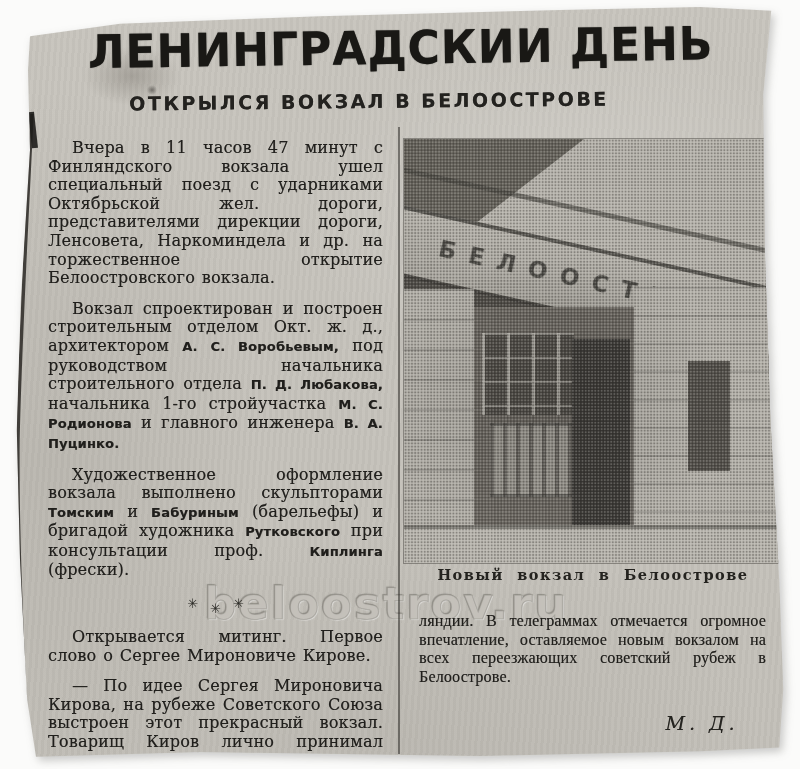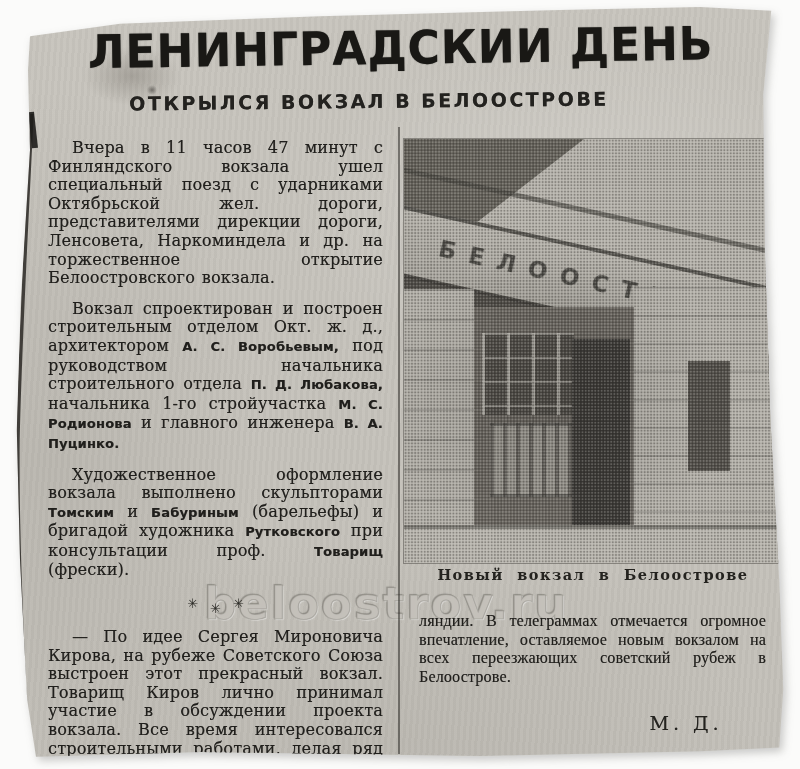--- a/index.html
+++ b/index.html
@@ -107,45 +107,46 @@
 
   .caption { position:absolute; left:408px; top:566px; width:370px; z-index:2;
     text-align:center; font-size:14.5px; font-weight:bold; letter-spacing:1.5px;
     word-spacing:7px; color:#24231f; white-space:nowrap; }
   .watermark { position:absolute; left:204px; top:577px; z-index:1;
     font-family:"DejaVu Sans", sans-serif; font-weight:bold; font-size:45px;
     letter-spacing:2px; color:rgba(194,191,184,.92);
     -webkit-text-stroke:1.2px rgba(118,115,109,.38);
     text-shadow:1px 1px 1px rgba(255,255,255,.55), -1px -1px 1px rgba(96,93,88,.4);
     white-space:nowrap;text-align:center; }
-  .signature { position:absolute; left:626px; top:712px; width:120px; z-index:2;
+  .signature { position:absolute; left:642px; top:712px; width:120px; z-index:2;
     text-align:center; font-size:19px; letter-spacing:4px; color:#24231f;
-    text-shadow:0.3px 0.3px 0.5px rgba(32,30,27,.5); }
+    text-shadow:0.3px 0.3px 0.5px rgba(32,30,27,.5);font-style:italic; }
 </style>
 </head>
 <body>
 
 <div class="stage">
   <div class="paper-shadow">
     <div class="paper">
 
       <svg class="edge-svg" width="800" height="769" viewBox="0 0 800 769">
         <path d="M32,114 C28,200 20,340 18,440 C17,540 23,650 27,748" fill="none" stroke="#2a2824" stroke-width="3.4" opacity="0.85"></path>
         <path d="M31,112 l4,36" fill="none" stroke="#1e1d1b" stroke-width="6" opacity="0.9"></path>
       </svg>
       <div class="ink-tick"></div>
 
       <div class="headline">ЛЕНИНГРАДСКИИ ДЕНЬ</div>
       <div class="subhead">ОТКРЫЛСЯ ВОКЗАЛ В БЕЛООСТРОВЕ</div>
 
       <div class="colL">
           <p class="par"><span>Вчера в 11 часов 47 минут с Финляндского вокзала ушел специальный поезд с ударниками Октябрьской жел. дороги, представителями дирекции дороги, Ленсовета, Наркоминдела и др. на торжественное открытие Белоостровского вокзала.</span></p>
           <p class="par"><span>Вокзал спроектирован и построен строительным отделом Окт. ж. д., архитектором </span><span class="b">А. С. Воробьевым,</span><span> под руководством начальника строительного отдела </span><span class="b">П. Д. Любакова,</span><span> начальника 1-го стройучастка </span><span class="b">М. С. Родионова</span><span> и главного инженера </span><span class="b">В. А. Пуцинко.</span></p>
-          <p class="par"><span>Художественное оформление вокзала выполнено скульпторами </span><span class="b">Томским</span><span> и </span><span class="b">Бабуриным</span><span> (барельефы) и бригадой художника </span><span class="b">Рутковского</span><span> при консультации проф. </span><span class="b">Товарищ</span><span> (фрески).</span></p>
+          <p class="par"><span>Художественное оформление вокзала выполнено скульпторами </span><span class="b">Томским</span><span> и </span><span class="b">Бабуриным</span><span> (барельефы) и бригадой художника </span><span class="b">Рутковского</span><span> при консультации проф. </span><span class="b">Киплинга</span><span> (фрески).</span></p>
           <div class="ornament"><span>✳</span><span class="mid">✳</span><span>✳</span></div>
+          <p class="par"><span>Открывается митинг. Первое слово о Сергее Мироновиче Кирове.</span></p>
           <p class="par"><span>— По идее Сергея Мироновича Кирова, на рубеже Советского Союза выстроен этот прекрасный вокзал. Товарищ Киров лично принимал участие в обсуждении проекта вокзала. Все время интересовался строительными работами, делая ряд ценных указаний.</span></p>
           <p class="par"><span>Головы обнажаются, оркестр играет траурный марш.</span></p>
           <div class="ornament"><span>✳</span><span>✳</span></div>
         </div>
 
       <div class="rule-v"></div>
 
       <div class="photo">
         <div class="ph ph-eave"></div>
         <div class="ph ph-roofline"></div>

